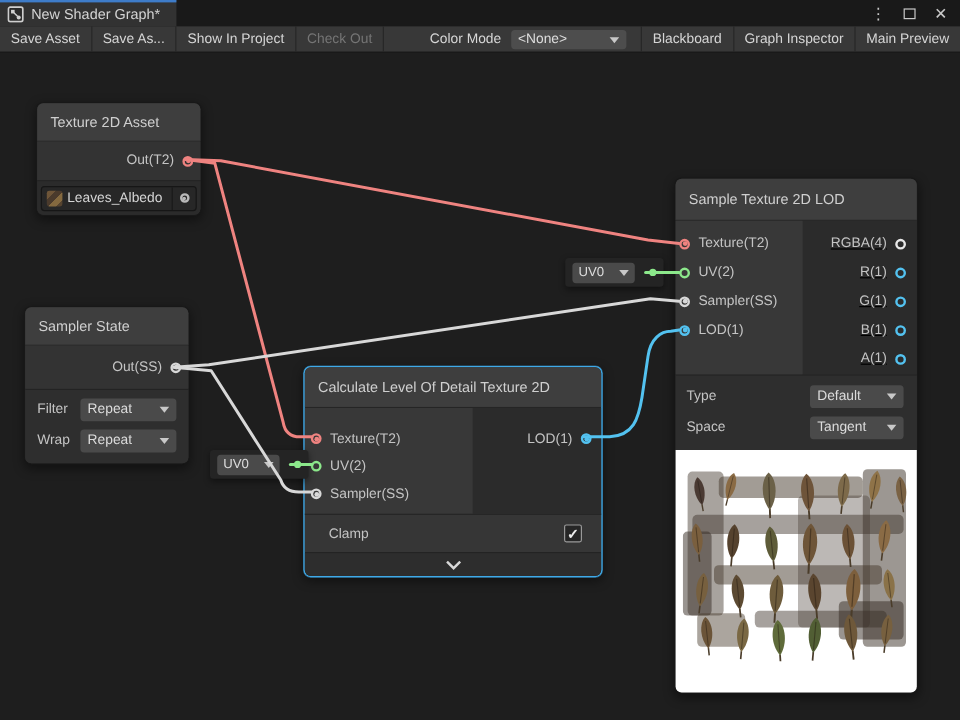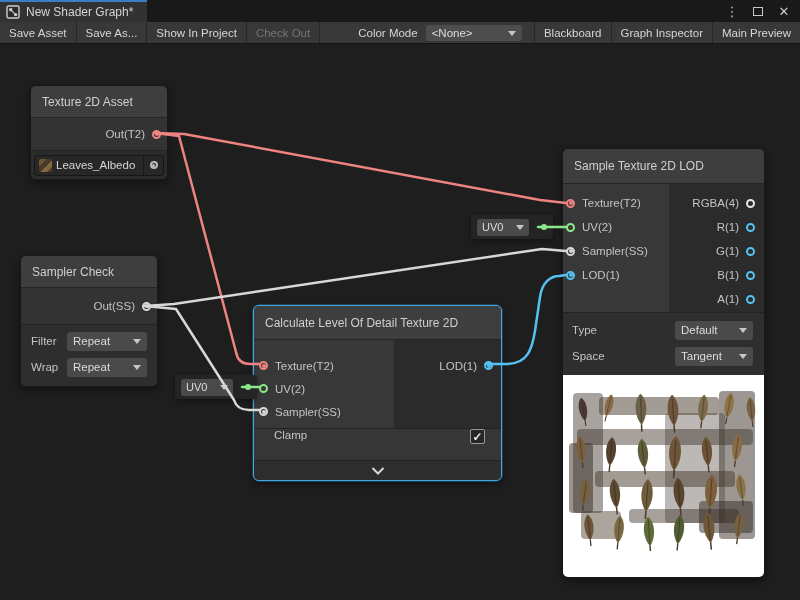--- a/index.html
+++ b/index.html
@@ -90,36 +90,36 @@
   
   #node-calc { left:253px; top:261px; width:249px; border:1px solid #3fa9e8;
                box-shadow:0 0 0 .5px rgba(63,169,232,.55), 0 3px 9px rgba(0,0,0,.45); }
   #node-calc .node-title { height:34px; font-size:12px; }
   #node-calc .ports { height:88px; }
   #node-calc .ports-in { width:140px; padding:14px 0 0 5px; }
   #node-calc .ports-out { padding:14px 8px 0 0; }
   #node-calc .prow { height:23px; }
   #node-calc .ports-out .prow { justify-content:flex-end; }
   .clamp-row { height:32px; background:#363636; border-top:1px solid #232323;
-               display:flex; padding:0 16px 0 20px;
+               display:flex; align-items:center; padding:0 16px 0 20px;
                font-size:11.5px; color:#c4c4c4; }
   .cb { margin-left:auto; width:15px; height:15px; background:#262626;
         border:1px solid #999999; border-radius:2px; display:flex;
         align-items:center; justify-content:center; font-size:12px;
         font-weight:bold; color:#ececec; }
   .collapse-bar { height:20px; background:#2d2d2d; border-top:1px solid #232323;
                   border-radius:0 0 5px 5px; display:flex; align-items:center;
                   justify-content:center; }
 
   
   #node-sample { left:562px; top:104px; width:203px; }
   #node-sample .node-title { height:35px; }
   #node-sample .ports { height:128px; }
   #node-sample .ports-in { width:106px; padding:7px 0 0 3px; }
-  #node-sample .ports-out { padding:7px 9px 0 0; }
+  #node-sample .ports-out { padding:7px 9px 0 0;text-decoration:underline; }
   #node-sample .prow { height:24px; }
   #node-sample .ports-out .prow { justify-content:flex-end; }
   #node-sample .ctrl-section { border-radius:0; padding:6px 11px 8px 9px; }
   #node-sample .ctrl-row .dd { width:78px; }
   .preview { height:202px; background:#ffffff; border-radius:0 0 5px 5px;
              overflow:hidden; position:relative; }
   .preview svg { position:absolute; left:6px; top:8px; }
 
   
   .uvwidget { position:absolute; z-index:2; height:24px; background:#242424;
@@ -189,21 +189,21 @@
           <span class="picker">
             <span class="ring">
                 <span class="d"></span>
               </span>
             </span>
         </div>
       </div>
     </div>
 
     <div class="node" id="node-sampler">
-      <div class="node-title">Sampler Check</div>
+      <div class="node-title">Sampler State</div>
       <div class="prow out-row">
         <span>Out(SS)</span>
         <span class="ring" style="border-color: rgb(216, 216, 216);">
           <span class="d" style="background: rgb(216, 216, 216);"></span>
           </span>
       </div>
       <div class="ctrl-section">
         <div class="ctrl-row">
           <span class="lbl">Filter</span>
           <div class="dd">

